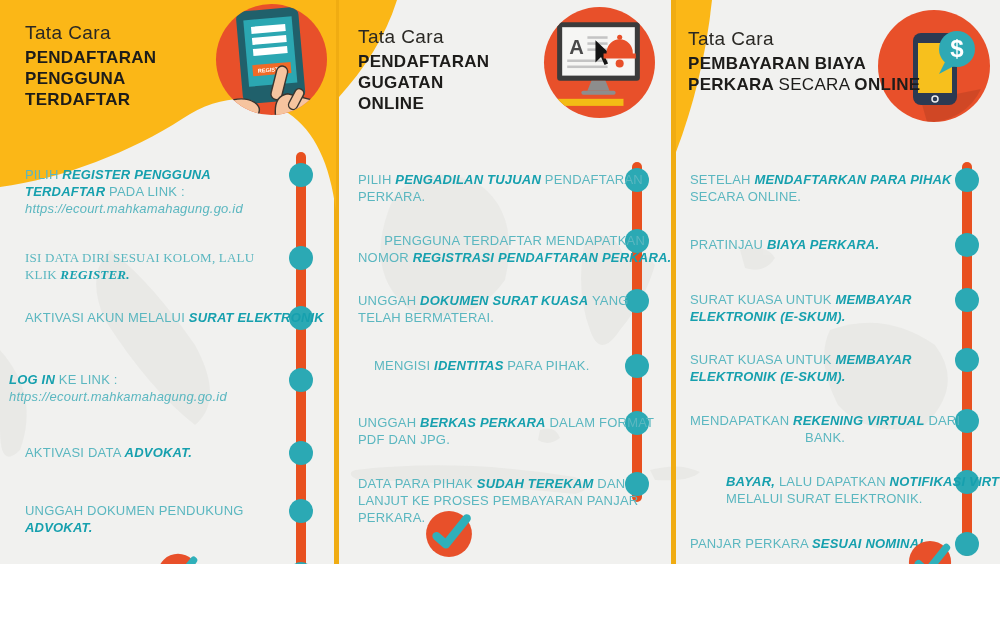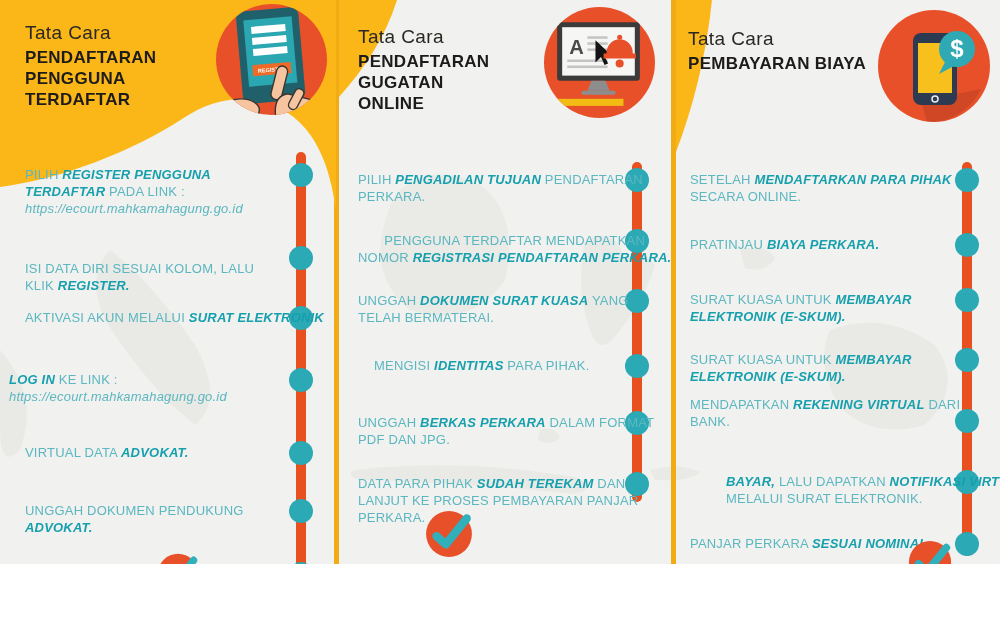--- a/index.html
+++ b/index.html
@@ -90,24 +90,24 @@
         <div class="dot" style="left: 289px; top: 163px;"></div>
         <div class="dot" style="left: 289px; top: 246px;"></div>
         <div class="dot" style="left: 289px; top: 306px;"></div>
         <div class="dot" style="left: 289px; top: 368px;"></div>
         <div class="dot" style="left: 289px; top: 441px;"></div>
         <div class="dot" style="left: 289px; top: 499px;"></div>
         <div class="dot" style="left: 289px; top: 562px;"></div>
       </div>
     <div>
         <div class="step" style="top: 166px; left: 25px;"><span class="seg-plain">PILIH </span><span class="seg-em">REGISTER PENGGUNA</span><br><span class="seg-em">TERDAFTAR</span><span class="seg-plain"> PADA LINK :</span><br><span class="seg-url">https://ecourt.mahkamahagung.go.id</span></div>
-        <div class="step" style="top: 260px; left: 25px;"><span class="seg-plain">ISI DATA DIRI SESUAI KOLOM, LALU</span><br><span class="seg-plain">KLIK </span><span class="seg-em">REGISTER.</span></div>
+        <div class="step" style="top: 249px; left: 25px; font-family: Liberation Serif, serif;"><span class="seg-plain">ISI DATA DIRI SESUAI KOLOM, LALU</span><br><span class="seg-plain">KLIK </span><span class="seg-em">REGISTER.</span></div>
         <div class="step" style="top: 309px; left: 25px;"><span class="seg-plain">AKTIVASI AKUN MELALUI </span><span class="seg-em">SURAT ELEKTRONIK</span><br></div>
         <div class="step" style="top: 371px; left: 9px;"><span class="seg-em">LOG IN</span><span class="seg-plain"> KE LINK :</span><br><span class="seg-url">https://ecourt.mahkamahagung.go.id</span></div>
-        <div class="step" style="top: 444px; left: 25px;"><span class="seg-plain">VIRTUAL DATA </span><span class="seg-em">ADVOKAT.</span></div>
+        <div class="step" style="top: 444px; left: 25px;"><span class="seg-plain">AKTIVASI DATA </span><span class="seg-em">ADVOKAT.</span></div>
         <div class="step" style="top: 502px; left: 25px;"><span class="seg-plain">UNGGAH DOKUMEN PENDUKUNG</span><br><span class="seg-em">ADVOKAT.</span></div>
         <div class="step" style="top: 565px; left: 25px;"><span class="seg-plain">AKUN </span><span class="seg-em">TERVERIFIKASI.</span></div>
       </div>
 
     <svg class="check-badge" style="left:156px;top:552px;width:44px;height:44px" viewBox="0 0 48 48">
       <circle cx="24" cy="24" r="22" fill="#E8502A"></circle>
       <path d="M12 26 L21 34 L41 9" stroke="#2FB0BA" stroke-width="8" fill="none" stroke-linecap="round" stroke-linejoin="round"></path>
     </svg>
 
     <div class="footer-bar" style="left:0;width:300px"></div>
@@ -206,39 +206,40 @@
         <circle cx="80" cy="40" r="18" fill="#2FA9B4"></circle>
         <path d="M68 53 L62 65 L77 57 Z" fill="#2FA9B4"></path>
         <text x="80" y="48" font-size="24" font-weight="700" fill="#FFFFFF" text-anchor="middle">$</text>
       </g>
     </svg>
 
     <div class="col-title" style="left:688px;top:28px;width:240px">
       <p class="tata">Tata Cara</p>
       <div class="title-main">
           <div><span class="tb">PEMBAYARAN BIAYA</span></div>
+          <div><span class="tb">PERKARA </span><span class="tr">SECARA </span><span class="tb">ONLINE</span></div>
         </div>
     </div>
 
     <div class="timeline-bar" style="left:962px;top:162px;height:394px"></div>
     <div>
         <div class="dot" style="left: 955px; top: 168px;"></div>
         <div class="dot" style="left: 955px; top: 233px;"></div>
         <div class="dot" style="left: 955px; top: 288px;"></div>
         <div class="dot" style="left: 955px; top: 348px;"></div>
         <div class="dot" style="left: 955px; top: 409px;"></div>
         <div class="dot" style="left: 955px; top: 470px;"></div>
         <div class="dot" style="left: 955px; top: 532px;"></div>
       </div>
     <div>
         <div class="step" style="top: 171px; left: 690px;"><span class="seg-plain">SETELAH </span><span class="seg-em">MENDAFTARKAN PARA PIHAK</span><br><span class="seg-plain">SECARA ONLINE.</span></div>
         <div class="step" style="top: 236px; left: 690px;"><span class="seg-plain">PRATINJAU </span><span class="seg-em">BIAYA PERKARA.</span></div>
         <div class="step" style="top: 291px; left: 690px;"><span class="seg-plain">SURAT KUASA UNTUK </span><span class="seg-em">MEMBAYAR</span><br><span class="seg-em">ELEKTRONIK (E-SKUM).</span></div>
         <div class="step" style="top: 351px; left: 690px;"><span class="seg-plain">SURAT KUASA UNTUK </span><span class="seg-em">MEMBAYAR</span><br><span class="seg-em">ELEKTRONIK (E-SKUM).</span></div>
-        <div class="step" style="top: 396px; left: 690px;"><span class="seg-plain">MENDAPATKAN </span><span class="seg-em">REKENING VIRTUAL</span><span class="seg-plain"> DARI</span><br><span class="seg-plain">BANK.</span></div>
+        <div class="step" style="top: 412px; left: 690px; text-align: center;"><span class="seg-plain">MENDAPATKAN </span><span class="seg-em">REKENING VIRTUAL</span><span class="seg-plain"> DARI</span><br><span class="seg-plain">BANK.</span></div>
         <div class="step" style="top: 473px; left: 690px; margin-left: 36px;"><span class="seg-em">BAYAR,</span><span class="seg-plain"> LALU DAPATKAN </span><span class="seg-em">NOTIFIKASI VIRTUAL</span><br><span class="seg-plain">MELALUI SURAT ELEKTRONIK.</span></div>
         <div class="step" style="top: 535px; left: 690px;"><span class="seg-plain">PANJAR PERKARA </span><span class="seg-em">SESUAI NOMINAL.</span></div>
       </div>
 
     <svg class="check-badge" style="left:907px;top:539px;width:46px;height:46px" viewBox="0 0 48 48">
       <circle cx="24" cy="24" r="22" fill="#E8502A"></circle>
       <path d="M12 26 L21 34 L41 9" stroke="#2FB0BA" stroke-width="8" fill="none" stroke-linecap="round" stroke-linejoin="round"></path>
     </svg>
 
     <div class="footer-bar" style="left:676px;width:296px"></div>

